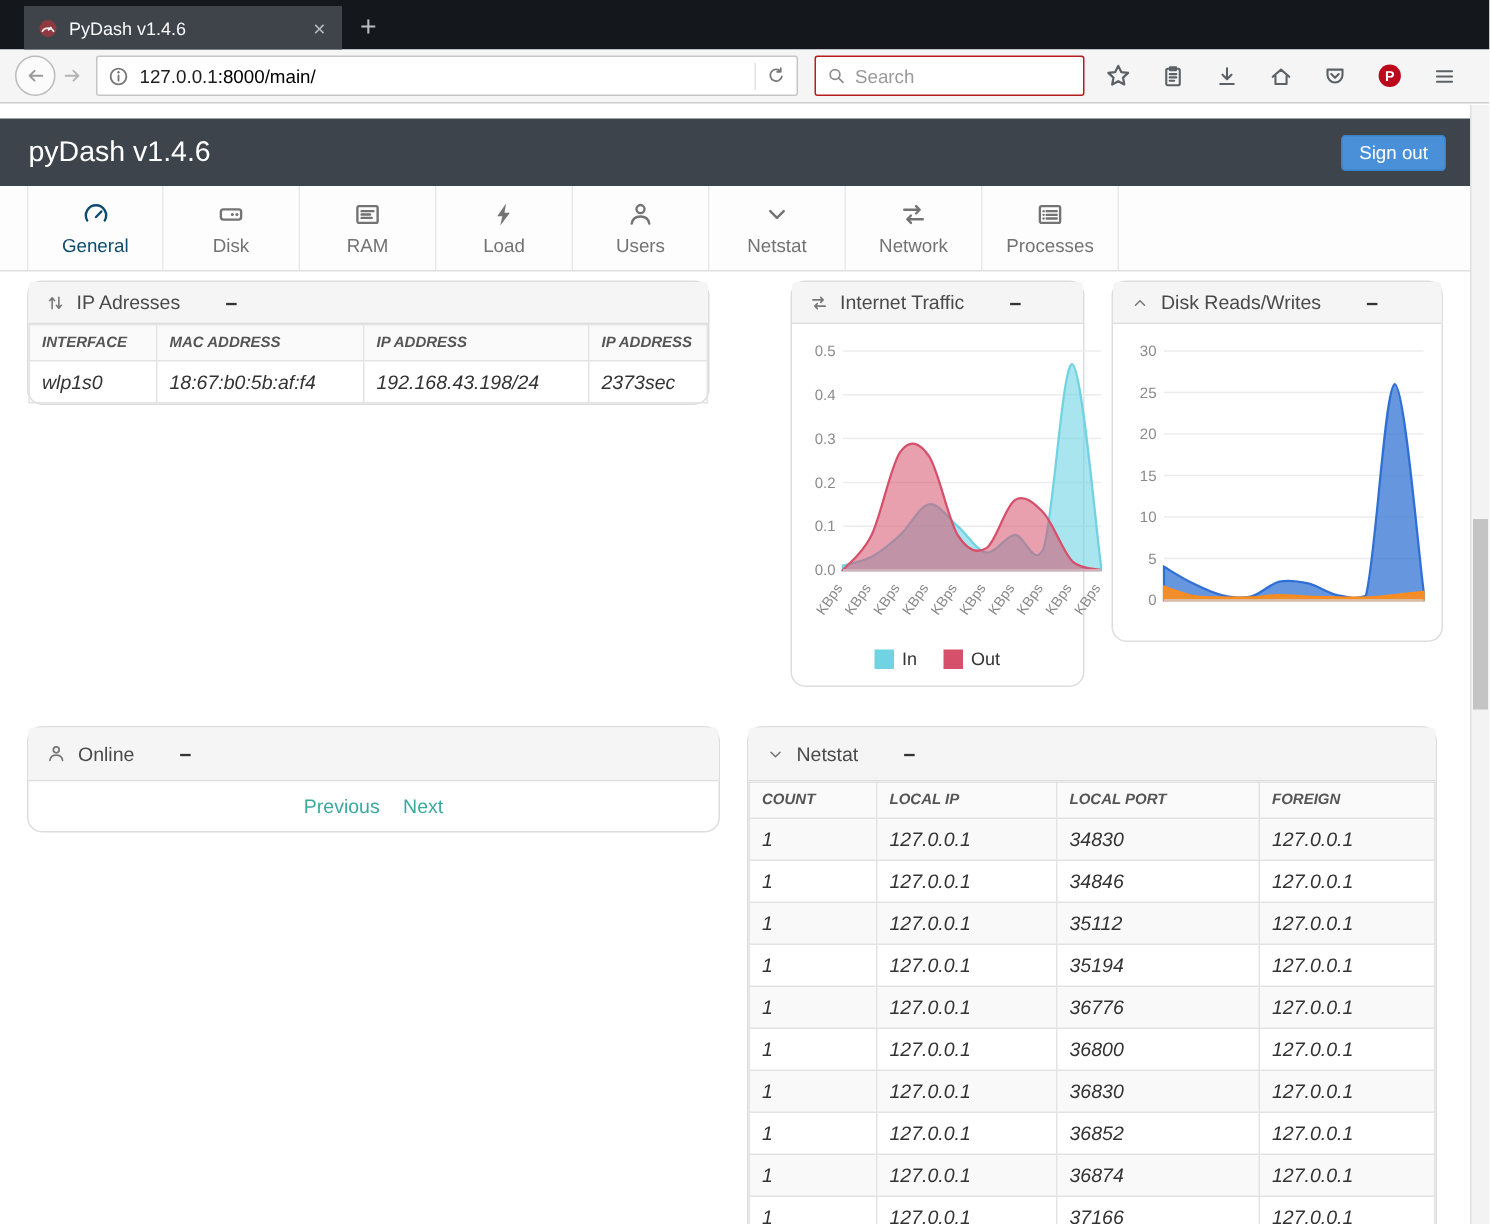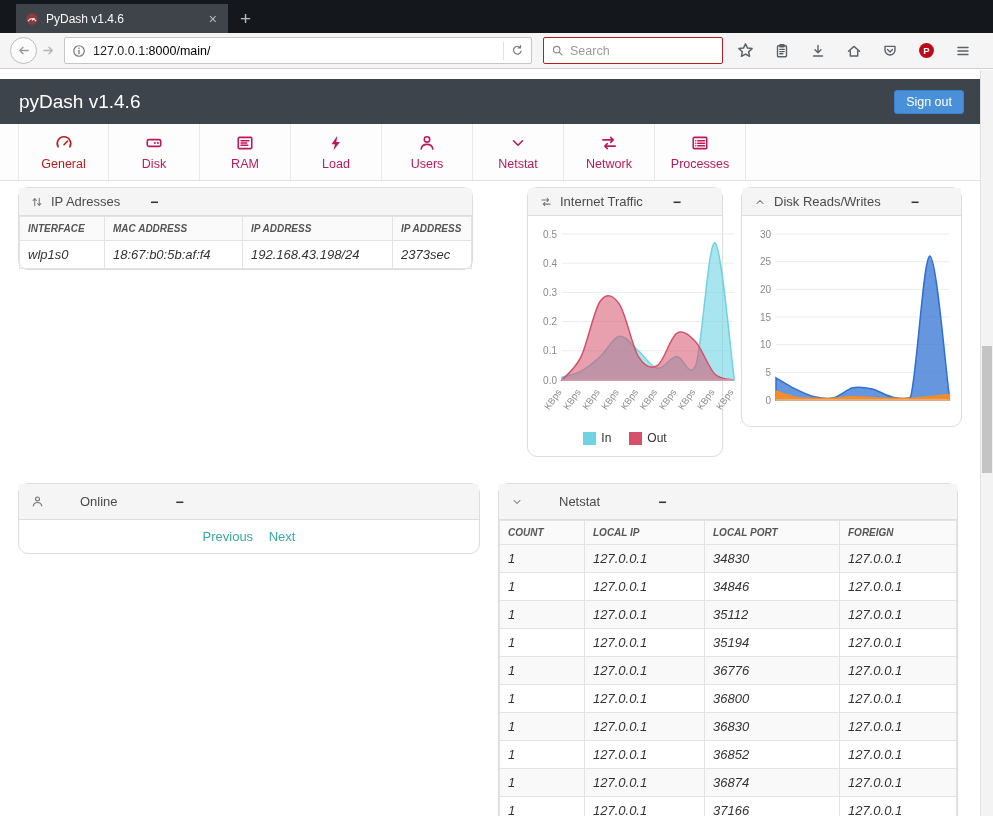--- a/index.html
+++ b/index.html
@@ -28,31 +28,31 @@
   .actions { display:flex; align-items:center; gap:20px; margin-left:14px; color:#5c6166; }
   .actions > span { cursor:pointer; display:flex; }
 
   
   .page { position:absolute; top:70px; left:0; width:980px; bottom:0; background:#fff; overflow:hidden; }
   .page-header { margin-top:9px; height:45px; background:#3e444b; display:flex; align-items:center; padding-left:19px; }
   .page-title { color:#fff; font-size:19px; }
   .signout { margin-left:auto; margin-right:16px; background:#4a90d9; border:1px solid #3c82c8; color:#fff; font-size:12.5px; padding:4px 11px; border-radius:3px; cursor:pointer; font-family:inherit; }
 
   .toolbar { display:flex; background:#fdfdfd; border-bottom:1px solid #e0e0e0; padding-left:18px; height:57px; }
-  .tool { width:91px; border-right:1px solid #e9e9e9; display:flex; flex-direction:column; align-items:center; justify-content:center; gap:5px; color:#be185d; font-size:12.5px; cursor:pointer; }
+  .tool { width:91px; border-right:1px solid #e9e9e9; display:flex; flex-direction:column; align-items:center; justify-content:center; gap:5px; color:#737373; font-size:12.5px; cursor:pointer; }
   .tool:first-child { border-left:1px solid #e9e9e9; }
-  .tool.active { color:#b91c1c; }
+  .tool.active { color:#0c4a6e; }
 
   .content { padding:6px 18px 0 18px; }
   .row1 { display:flex; gap:18px; align-items:flex-start; }
   .row2 { display:flex; gap:18px; align-items:flex-start; margin-top:26px; }
 
   .panel { border:1px solid #ddd; border-radius:10px; background:#fff; }
   .panel-heading { background:#f5f5f5; border-bottom:1px solid #ddd; padding:6px 12px; font-size:13px; color:#4a4a4a; display:flex; align-items:center; border-radius:3px 3px 0 0; }
-  .row2 .panel-heading { padding:10px 12px;gap:28px; }
+  .row2 .panel-heading { padding:10px 12px; }
   .picon { color:#777; margin-right:8px; display:inline-flex; }
   .collapse-btn { margin-left:30px; font-weight:bold; color:#333; font-size:14px; cursor:pointer; line-height:1; }
 
   .panel.ip { width:462px; }
   .panel.w220 { width:196px;margin-left:36px; }
   .panel.w221 { width:221px; }
   .panel.online { width:462px; }
   .panel.netstat { width:460px; }
 
   table { border-collapse:collapse; width:100%; font-size:13px; color:#333; table-layout:fixed;font-style:italic; }

